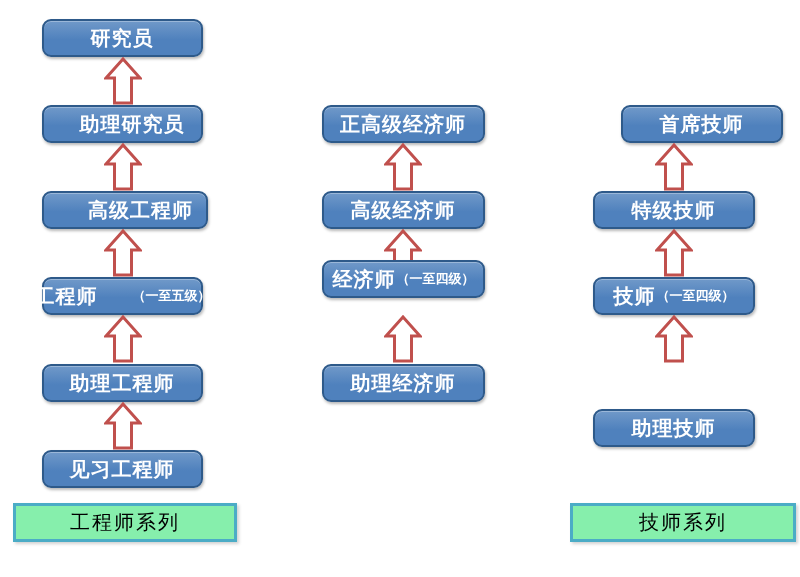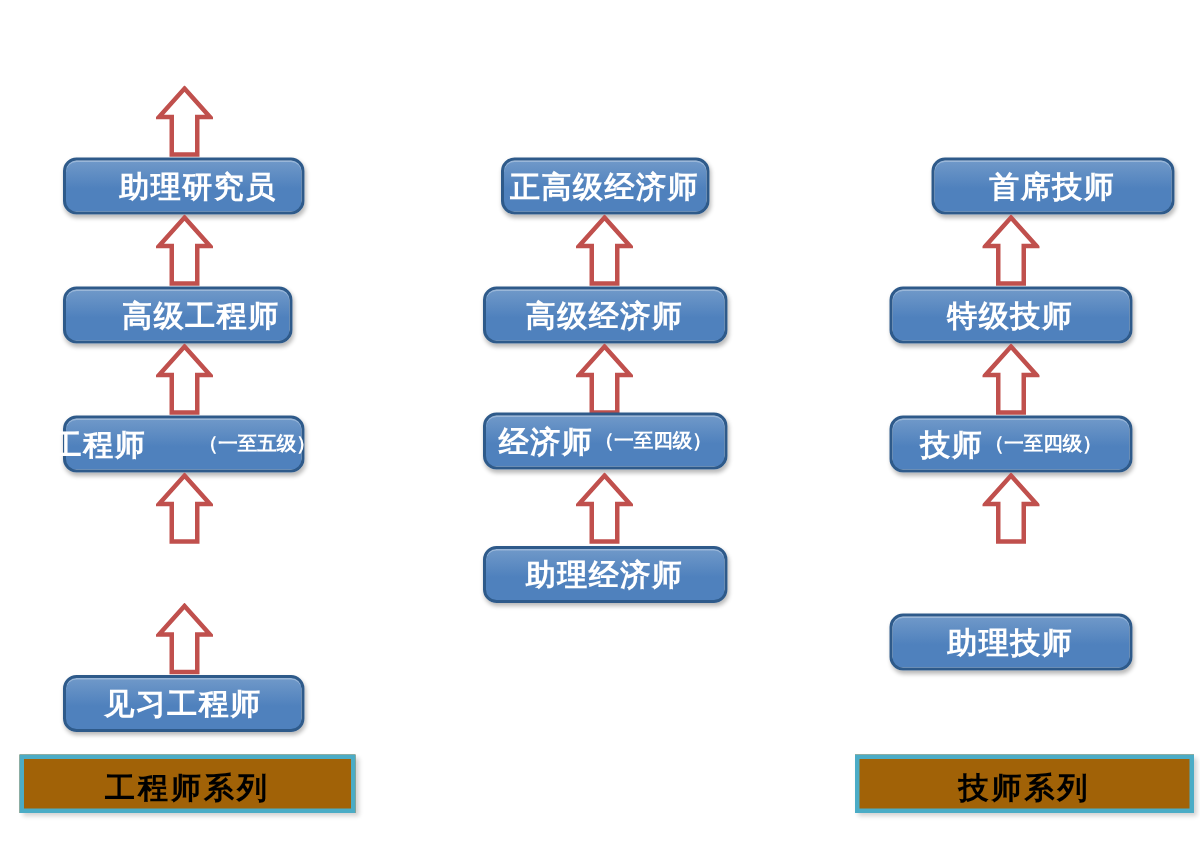--- a/index.html
+++ b/index.html
@@ -18,92 +18,100 @@
     display:flex;align-items:center;justify-content:center;
     color:var(--box-text);font-weight:bold;font-size:20px;letter-spacing:1px;
     white-space:nowrap;
   }
   .level-box .grade{font-size:13px;letter-spacing:0;margin-left:1px;}
   .arrow{position:absolute;width:38px;height:48px;line-height:0;}
   .arrow svg{display:block;width:38px;height:48px;}
   .arrow polygon{fill:var(--arrow-fill);stroke:var(--arrow-stroke);stroke-width:3;stroke-linejoin:miter;}
   .series-box{
     position:absolute;top:503px;height:39px;box-sizing:border-box;
-    background:#a16207;border:3px solid var(--series-border);
+    background:#86efac;border:3px solid var(--series-border);
     box-shadow:2px 2px 3px rgba(0,0,0,.18);
-    display:flex;align-items:flex-end;justify-content:center;
-    color:var(--series-text);font-weight:bold;font-size:20px;letter-spacing:2px;white-space:nowrap;
+    display:flex;align-items:center;justify-content:center;
+    color:var(--series-text);font-weight:normal;font-size:20px;letter-spacing:2px;white-space:nowrap;
   }
 </style>
 </head>
 <body>
 
 <div class="canvas">
 
+  <div class="level-box" style="left:42px;top:19px;width:161px;">
+    <span>研究员</span>
+      <span class="grade"></span>
+  </div>
   <div class="arrow" style="left:104px;top:57px;">
     <svg viewBox="0 0 38 48">
         <polygon points="19,2 36,21 27.5,21 27.5,46 10.5,46 10.5,21 2,21"></polygon>
       </svg>
   </div>
   <div class="level-box" style="left:42px;top:105px;width:161px;padding-left:20px;">
     <span>助理研究员</span>
       <span class="grade"></span>
   </div>
   <div class="arrow" style="left:104px;top:143px;">
     <svg viewBox="0 0 38 48">
         <polygon points="19,2 36,21 27.5,21 27.5,46 10.5,46 10.5,21 2,21"></polygon>
       </svg>
   </div>
-  <div class="level-box" style="left:42px;top:191px;width:153px;padding-left:32px;">
+  <div class="level-box" style="left:42px;top:191px;width:166px;padding-left:32px;">
     <span>高级工程师</span>
       <span class="grade"></span>
   </div>
   <div class="arrow" style="left:104px;top:229px;">
     <svg viewBox="0 0 38 48">
         <polygon points="19,2 36,21 27.5,21 27.5,46 10.5,46 10.5,21 2,21"></polygon>
       </svg>
   </div>
   <div class="level-box" style="left:42px;top:277px;width:161px;gap:34px;">
     <span>工程师</span>
       <span class="grade">（一至五级）</span>
   </div>
   <div class="arrow" style="left:104px;top:315px;">
     <svg viewBox="0 0 38 48">
         <polygon points="19,2 36,21 27.5,21 27.5,46 10.5,46 10.5,21 2,21"></polygon>
       </svg>
   </div>
+  <div class="level-box" style="left:42px;top:364px;width:161px;">
+    <span>助理工程师</span>
+      <span class="grade"></span>
+  </div>
   <div class="arrow" style="left:104px;top:402px;">
     <svg viewBox="0 0 38 48">
         <polygon points="19,2 36,21 27.5,21 27.5,46 10.5,46 10.5,21 2,21"></polygon>
       </svg>
   </div>
   <div class="level-box" style="left:42px;top:450px;width:161px;">
     <span>见习工程师</span>
       <span class="grade"></span>
   </div>
 
-  <div class="level-box" style="left:334px;top:105px;width:139px;">
+  <div class="level-box" style="left:322px;top:105px;width:163px;">
     <span>正高级经济师</span>
       <span class="grade"></span>
   </div>
   <div class="arrow" style="left:384px;top:143px;">
     <svg viewBox="0 0 38 48">
         <polygon points="19,2 36,21 27.5,21 27.5,46 10.5,46 10.5,21 2,21"></polygon>
       </svg>
   </div>
   <div class="level-box" style="left:322px;top:191px;width:163px;">
     <span>高级经济师</span>
       <span class="grade"></span>
   </div>
   <div class="arrow" style="left:384px;top:229px;">
     <svg viewBox="0 0 38 48">
         <polygon points="19,2 36,21 27.5,21 27.5,46 10.5,46 10.5,21 2,21"></polygon>
       </svg>
   </div>
-  <div class="level-box" style="left:322px;top:275px;width:163px;">
+  <div class="level-box" style="left:322px;top:260px;width:163px;">
     <span>经济师</span>
       <span class="grade">（一至四级）</span>
   </div>
   <div class="arrow" style="left:384px;top:315px;">
     <svg viewBox="0 0 38 48">
         <polygon points="19,2 36,21 27.5,21 27.5,46 10.5,46 10.5,21 2,21"></polygon>
       </svg>
   </div>
   <div class="level-box" style="left:322px;top:364px;width:163px;">
     <span>助理经济师</span>

